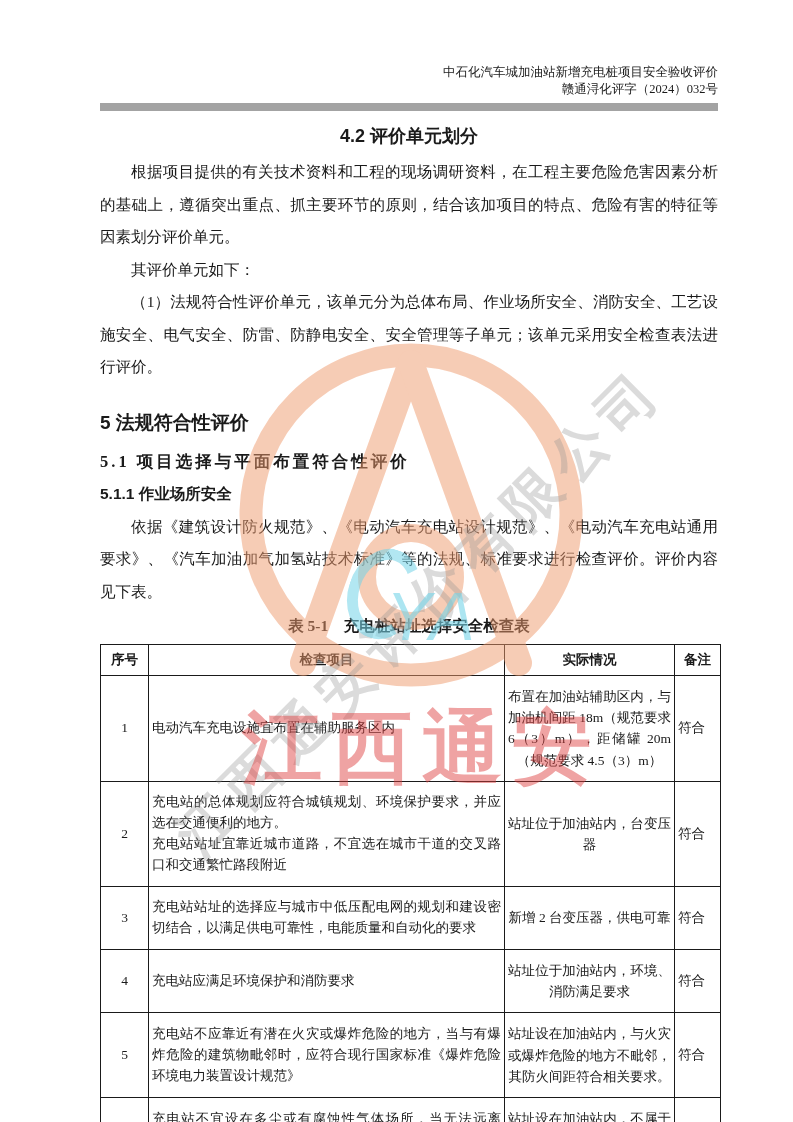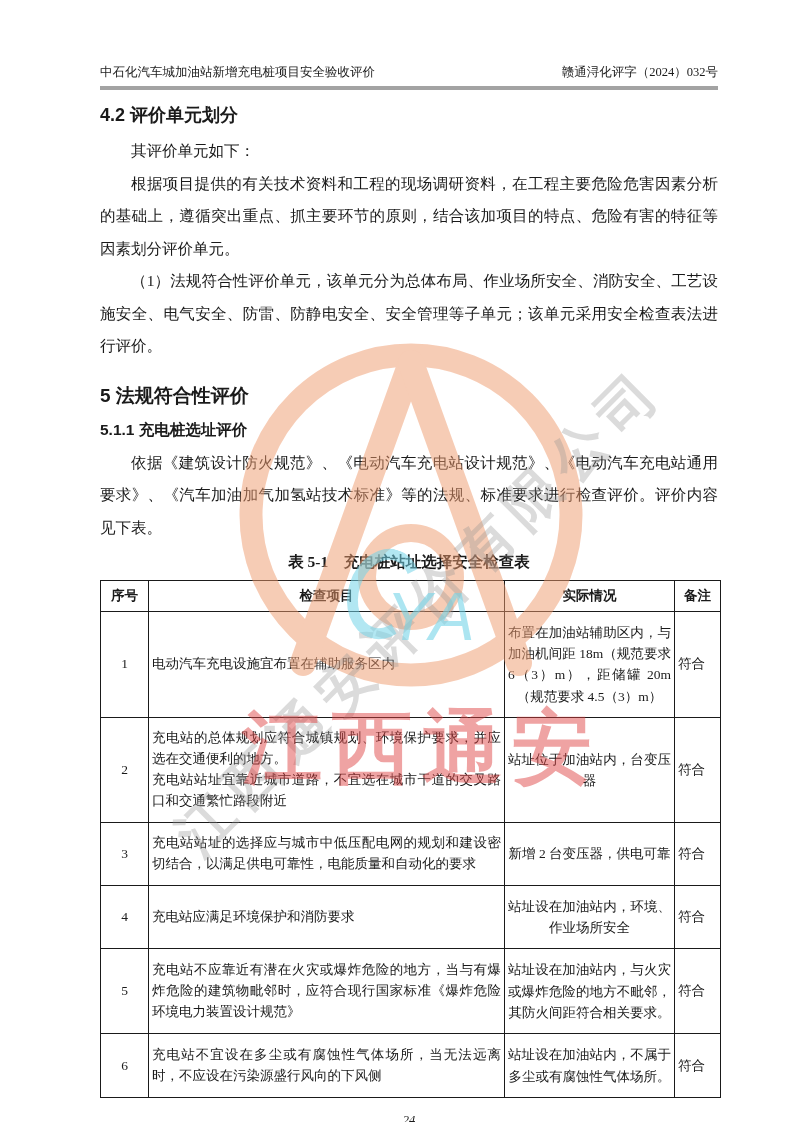--- a/index.html
+++ b/index.html
@@ -7,28 +7,28 @@
   .page {
     position:relative; width:793px; height:1122px; margin:0 auto;
     background:#ffffff; overflow:hidden; color:#1a1a1a;
     font-family:"Liberation Serif", serif;
   }
   .content { position:absolute; left:100px; top:0; width:618px; z-index:1; }
 
   .doc-header {
     padding-top:64px; padding-bottom:5px;
     display:flex; justify-content:space-between; align-items:flex-end;
-    border-bottom:4px solid #a3a3a3; font-size:12.5px;
+    border-bottom:8px solid #a3a3a3; font-size:12.5px;flex-direction:column;
   }
   .doc-header .hdr-right { font-weight:normal; }
 
-  .h42 { margin:13px 0 8px; font-family:"Liberation Sans", sans-serif; font-size:18px; font-weight:bold; }
+  .h42 { margin:13px 0 8px; font-family:"Liberation Sans", sans-serif; font-size:18px; font-weight:bold;text-align:center; }
   .body-p { text-indent:2em; font-size:15.5px; line-height:2.1; text-align:justify; }
 
-  .h5   { margin:20px 0 0;  font-family:"Liberation Sans", sans-serif; font-size:19px;   font-weight:bold; }
+  .h5   { margin:26px 0 0;  font-family:"Liberation Sans", sans-serif; font-size:19px;   font-weight:bold; }
   .h51  { margin:15px 0 0;  font-size:16.5px; font-weight:bold; letter-spacing:3px; }
   .h511 { margin:11px 0 6px; font-family:"Liberation Sans", sans-serif; font-size:15.5px; font-weight:bold; }
 
   .table-title { margin:8px 0 7px; text-align:center; font-size:15.5px; font-weight:bold; }
 
   table.check { width:100%; border-collapse:collapse; font-size:13.5px; table-layout:fixed; }
   table.check th, table.check td { border:1px solid #1a1a1a; padding:10px 3px; vertical-align:middle; }
   table.check th { font-weight:bold; text-align:center; padding:4px 2px; }
   .c-no     { width:48px;  text-align:center; }
   .c-item   { width:356px; text-align:justify; line-height:1.55; white-space:pre-line; }
@@ -89,26 +89,27 @@
   </div>
 
   <div class="content">
 
     <div class="doc-header">
       <span class="hdr-left">中石化汽车城加油站新增充电桩项目安全验收评价</span>
       <span class="hdr-right">赣通浔化评字（2024）032号</span>
     </div>
 
     <h2 class="h42">4.2 评价单元划分</h2>
+    <p class="body-p">根据项目提供的有关技术资料和工程的现场调研资料，在工程主要危险危害因素分析的基础上，遵循突出重点、抓主要环节的原则，结合该加项目的特点、危险有害的特征等因素划分评价单元。</p>
     <p class="body-p">其评价单元如下：</p>
-    <p class="body-p">根据项目提供的有关技术资料和工程的现场调研资料，在工程主要危险危害因素分析的基础上，遵循突出重点、抓主要环节的原则，结合该加项目的特点、危险有害的特征等因素划分评价单元。</p>
     <p class="body-p">（1）法规符合性评价单元，该单元分为总体布局、作业场所安全、消防安全、工艺设施安全、电气安全、防雷、防静电安全、安全管理等子单元；该单元采用安全检查表法进行评价。</p>
 
     <h1 class="h5">5 法规符合性评价</h1>
-    <h3 class="h511">5.1.1 充电桩选址评价</h3>
+    <h2 class="h51">5.1 项目选择与平面布置符合性评价</h2>
+    <h3 class="h511">5.1.1 作业场所安全</h3>
     <p class="body-p">依据《建筑设计防火规范》、《电动汽车充电站设计规范》、《电动汽车充电站通用要求》、《汽车加油加气加氢站技术标准》等的法规、标准要求进行检查评价。评价内容见下表。</p>
 
     <div class="table-title">表 5-1　充电桩站址选择安全检查表</div>
 
     <table class="check">
       <thead>
         <tr>
           <th class="c-no">序号</th>
           <th class="c-item">检查项目</th>
           <th class="c-actual">实际情况</th>
@@ -131,21 +132,21 @@
           </tr>
           <tr>
             <td class="c-no">3</td>
             <td class="c-item">充电站站址的选择应与城市中低压配电网的规划和建设密切结合，以满足供电可靠性，电能质量和自动化的要求</td>
             <td class="c-actual">新增 2 台变压器，供电可靠</td>
             <td class="c-remark">符合</td>
           </tr>
           <tr>
             <td class="c-no">4</td>
             <td class="c-item">充电站应满足环境保护和消防要求</td>
-            <td class="c-actual">站址设在加油站内，环境、作业场所安全</td>
+            <td class="c-actual">站址位于加油站内，环境、消防满足要求</td>
             <td class="c-remark">符合</td>
           </tr>
           <tr>
             <td class="c-no">5</td>
             <td class="c-item">充电站不应靠近有潜在火灾或爆炸危险的地方，当与有爆炸危险的建筑物毗邻时，应符合现行国家标准《爆炸危险环境电力装置设计规范》</td>
             <td class="c-actual">站址设在加油站内，与火灾或爆炸危险的地方不毗邻，其防火间距符合相关要求。</td>
             <td class="c-remark">符合</td>
           </tr>
           <tr>
             <td class="c-no">6</td>

